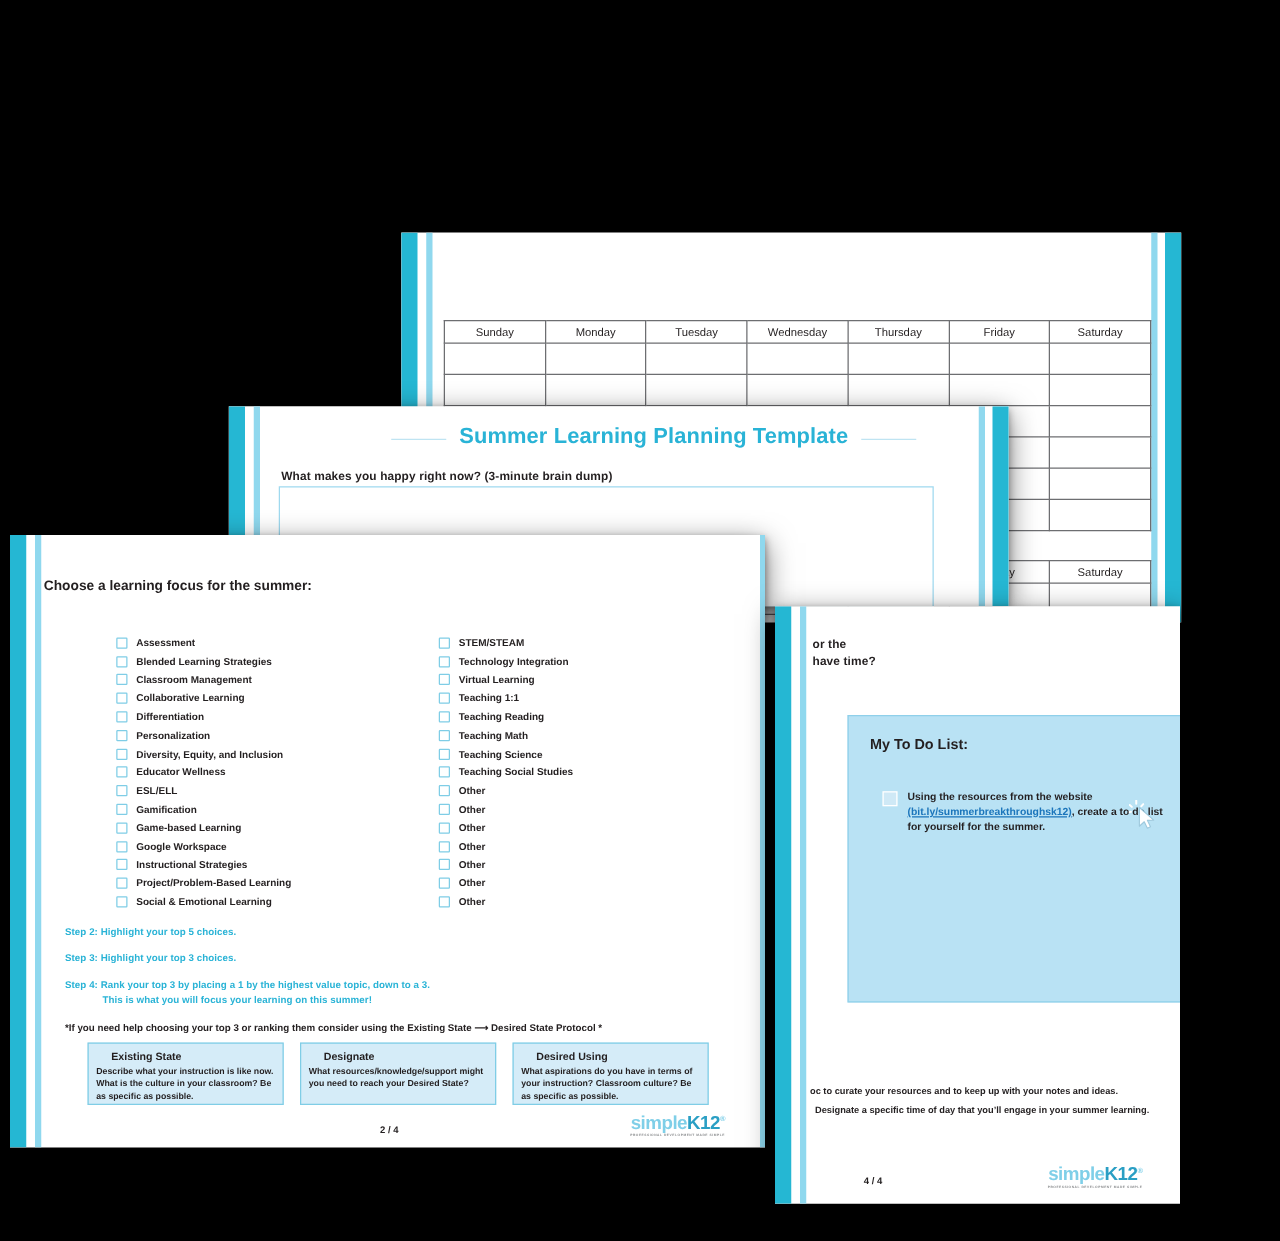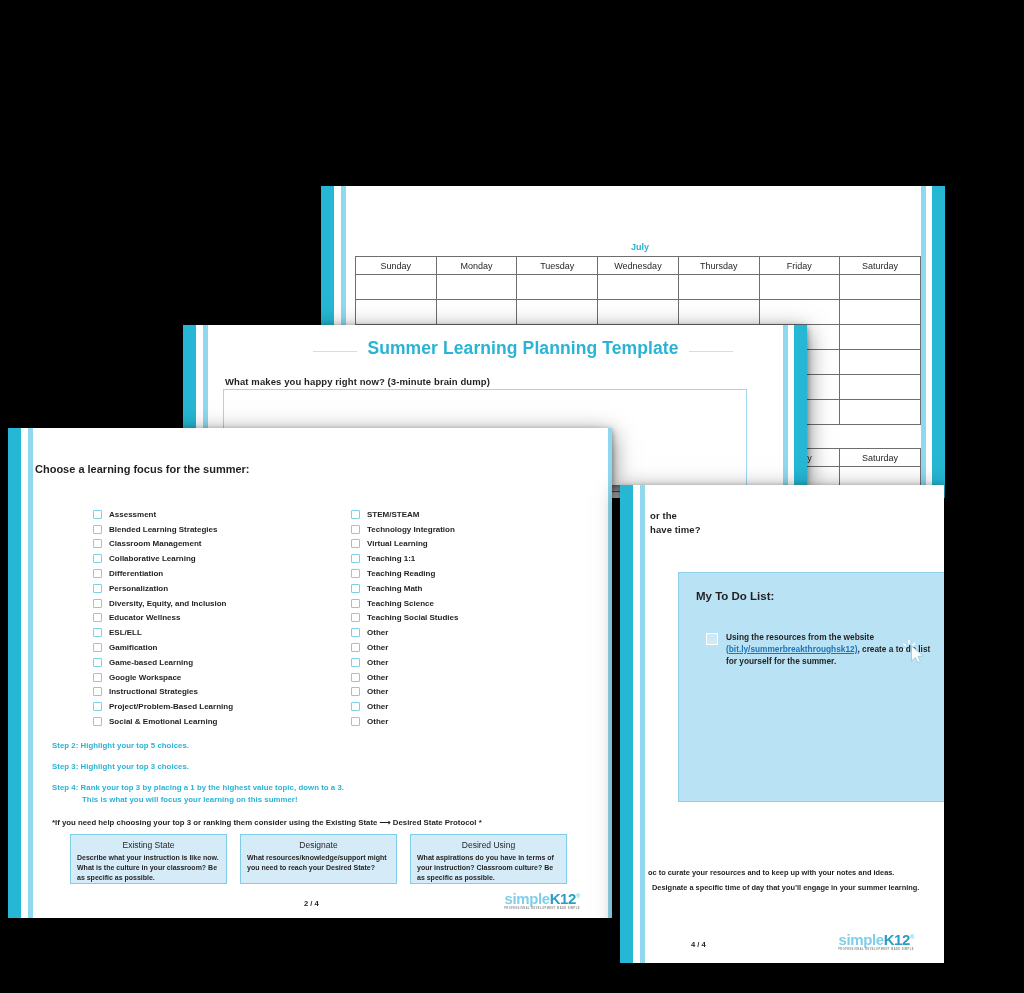--- a/index.html
+++ b/index.html
@@ -44,21 +44,21 @@
   .chk-row{display:flex;align-items:center;height:14.8px;}
   .chk-box{
     width:7px;height:7px;border:1.2px solid #7fcde6;background:#fff;
     margin-right:7px;flex:0 0 auto;border-radius:1px;
   }
   .chk-lbl{font-size:8px;color:#231f20;font-weight:bold;white-space:nowrap;}
   .note-star{font-size:7.8px;font-weight:bold;color:#231f20;}
 
   
   .pbox{position:absolute;border:1.3px solid #7fcde6;background:#d5ecf8;padding:5px 6px 6px 6px;box-sizing:border-box;}
-  .pbox h4{margin:0 0 3px 0;font-size:8.5px;color:#231f20;font-weight:normal;text-align:center;}
+  .pbox h4{margin:0 0 3px 12px;font-size:8.5px;color:#231f20;font-weight:bold;}
   .pbox p{margin:0;font-size:7px;line-height:1.45;color:#231f20;font-weight:bold;}
 
   
   .todo{position:absolute;background:#b9e2f4;border:1px solid #8fd0ea;box-sizing:border-box;}
   .todo h3{margin:0;font-size:11.5px;color:#231f20;font-weight:bold;}
   .todo-item{display:flex;align-items:flex-start;}
   .todo-chk{width:10px;height:10px;border:1.4px solid #ffffff;background:#cfe9f6;margin-right:8px;flex:0 0 auto;margin-top:1px;}
   .todo-txt{font-size:8.3px;line-height:1.42;color:#231f20;font-weight:bold;}
   .todo-txt a{color:#1b75bb;text-decoration:underline;}
 
@@ -80,21 +80,20 @@
 <div class="stage">
 
   <div class="card" style="left:321px;top:186px;width:624px;height:312px;">
     <div class="bar-dark" style="left:0px;"></div>
     <div class="bar-light" style="left:20px;"></div>
     <div class="bar-dark" style="left:611px;width:13px;"></div>
     <div class="bar-light" style="left:600px;"></div>
 
     <div class="page-body">
 
-      <div class="cal-month" style="position:absolute;left:34px;top:56px;width:570px;">July</div>
 
       <div style="position:absolute;left:34px;top:70px;width:566px;">
         <table class="cal">
           <tbody>
             <tr>
               <td class="hd">Sunday</td>
               <td class="hd">Monday</td>
               <td class="hd">Tuesday</td>
               <td class="hd">Wednesday</td>
               <td class="hd">Thursday</td>

